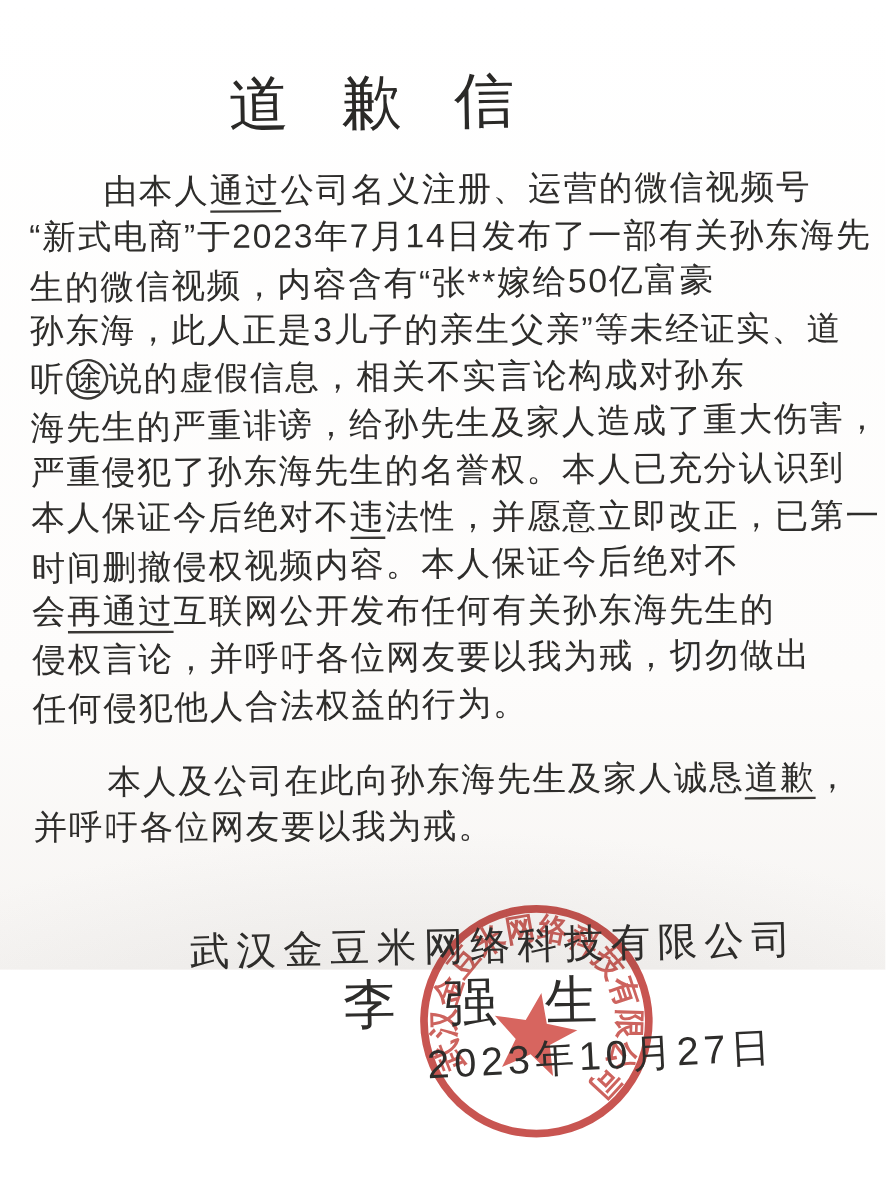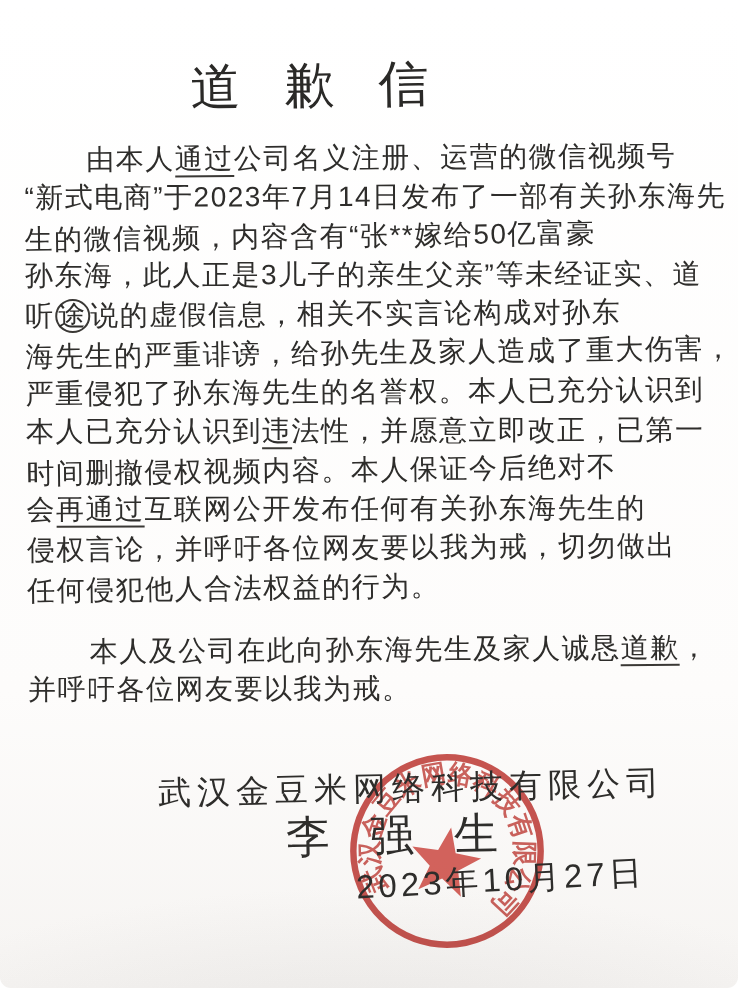--- a/index.html
+++ b/index.html
@@ -4,26 +4,25 @@
 <style>
   html, body { margin: 0; padding: 0; }
   body {
     width: 738px; height: 988px;
     overflow: hidden;
     font-family: "Liberation Sans", sans-serif;
     background: #ffffff;
   }
   .page {
     position: relative;
-    width: 738px; height: 988px;
+    width: 738px; height: 808px;
     background:
       radial-gradient(ellipse 900px 300px at 50% 108%, rgba(190,188,186,0.28), rgba(0,0,0,0) 60%),
       linear-gradient(180deg, #ffffff 0%, #fdfcfb 70%, #f6f4f2 100%);
     color: #2e2d2b;
-    border-radius: 11px;
   }
   .title {
     margin: 0;
     padding-top: 52px;
     text-align: center;
     font-size: 50px;
     font-weight: normal;
     letter-spacing: 44px;
     transform: translateX(-38px) rotate(-1deg);
     color: #2a2927;
@@ -89,21 +88,21 @@
 
   <div class="letter-body">
       <div class="paragraph">
         <div class="line indent"><span>由本人</span><span class="mark-underline">通过</span><span>公司名义注册、运营的微信视频号</span></div>
         <div class="line"><span>“新式电商”于2023年7月14日发布了一部有关孙东海先</span></div>
         <div class="line"><span>生的微信视频，内容含有“张**嫁给50亿富豪</span></div>
         <div class="line"><span>孙东海，此人正是3儿子的亲生父亲”等未经证实、道</span></div>
         <div class="line"><span>听</span><span class="mark-circle">途</span><span>说的虚假信息，相关不实言论构成对孙东</span></div>
         <div class="line"><span>海先生的严重诽谤，给孙先生及家人造成了重大伤害，</span></div>
         <div class="line"><span>严重侵犯了孙东海先生的名誉权。本人已充分认识到</span></div>
-        <div class="line"><span>本人已充分认识到</span><span class="mark-underline">违</span><span>法性，并愿意立即改正，已第一</span></div>
+        <div class="line"><span>本人保证今后绝对不</span><span class="mark-underline">违</span><span>法性，并愿意立即改正，已第一</span></div>
         <div class="line"><span>时间删撤侵权视频内容。本人保证今后绝对不</span></div>
         <div class="line"><span>会</span><span class="mark-underline">再通过</span><span>互联网公开发布任何有关孙东海先生的</span></div>
         <div class="line"><span>侵权言论，并呼吁各位网友要以我为戒，切勿做出</span></div>
         <div class="line"><span>任何侵犯他人合法权益的行为。</span></div>
       </div>
       <div class="paragraph">
         <div class="line indent"><span>本人及公司在此向孙东海先生及家人诚恳</span><span class="mark-underline">道歉</span><span>，</span></div>
         <div class="line"><span>并呼吁各位网友要以我为戒。</span></div>
       </div>
     </div>

